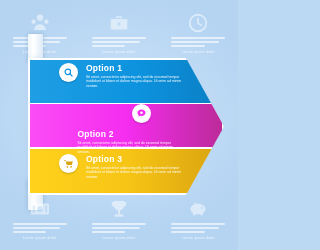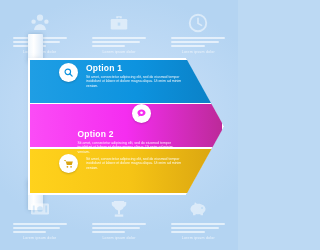--- a/index.html
+++ b/index.html
@@ -180,20 +180,21 @@
 
       <div class="row row3">
         <span class="badge">
           <svg width="11" height="11" viewBox="0 0 24 24" fill="#d8a310">
             <path d="M2.5 4.2h3.4l1 3.3h14.6l-2.4 7.6H8.3L5.6 6.2H2.5z"></path>
             <circle cx="9.6" cy="19.2" r="1.9"></circle>
               <circle cx="17.6" cy="19.2" r="1.9"></circle>
           </svg>
         </span>
         <span class="txt">
+          <span class="opt-title">Option 3</span>
           <span class="opt-body" style="display:block">Sit amet, consectetur adipiscing elit, sed do eiusmod tempor incididunt ut labore et dolore magna aliqua. Ut enim ad minim veniam.</span>
         </span>
       </div>
     </div>
   </div>
 
   <div class="deco-row bottom">
     <div class="deco-item">
       <span class="deco-ico">
         <svg viewBox="0 0 24 24">

